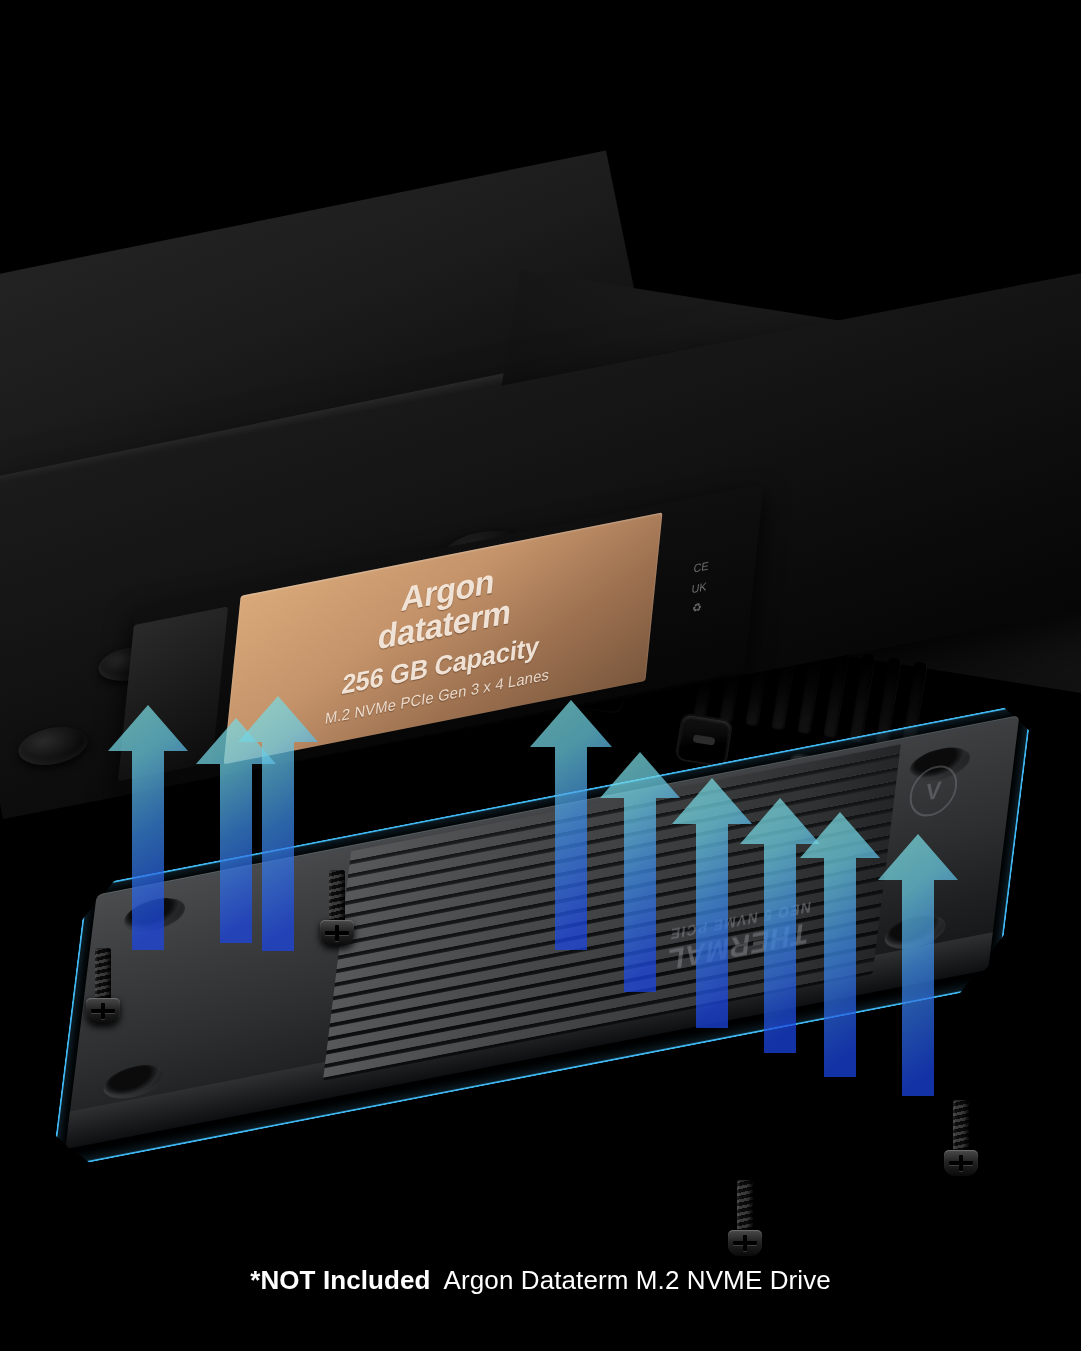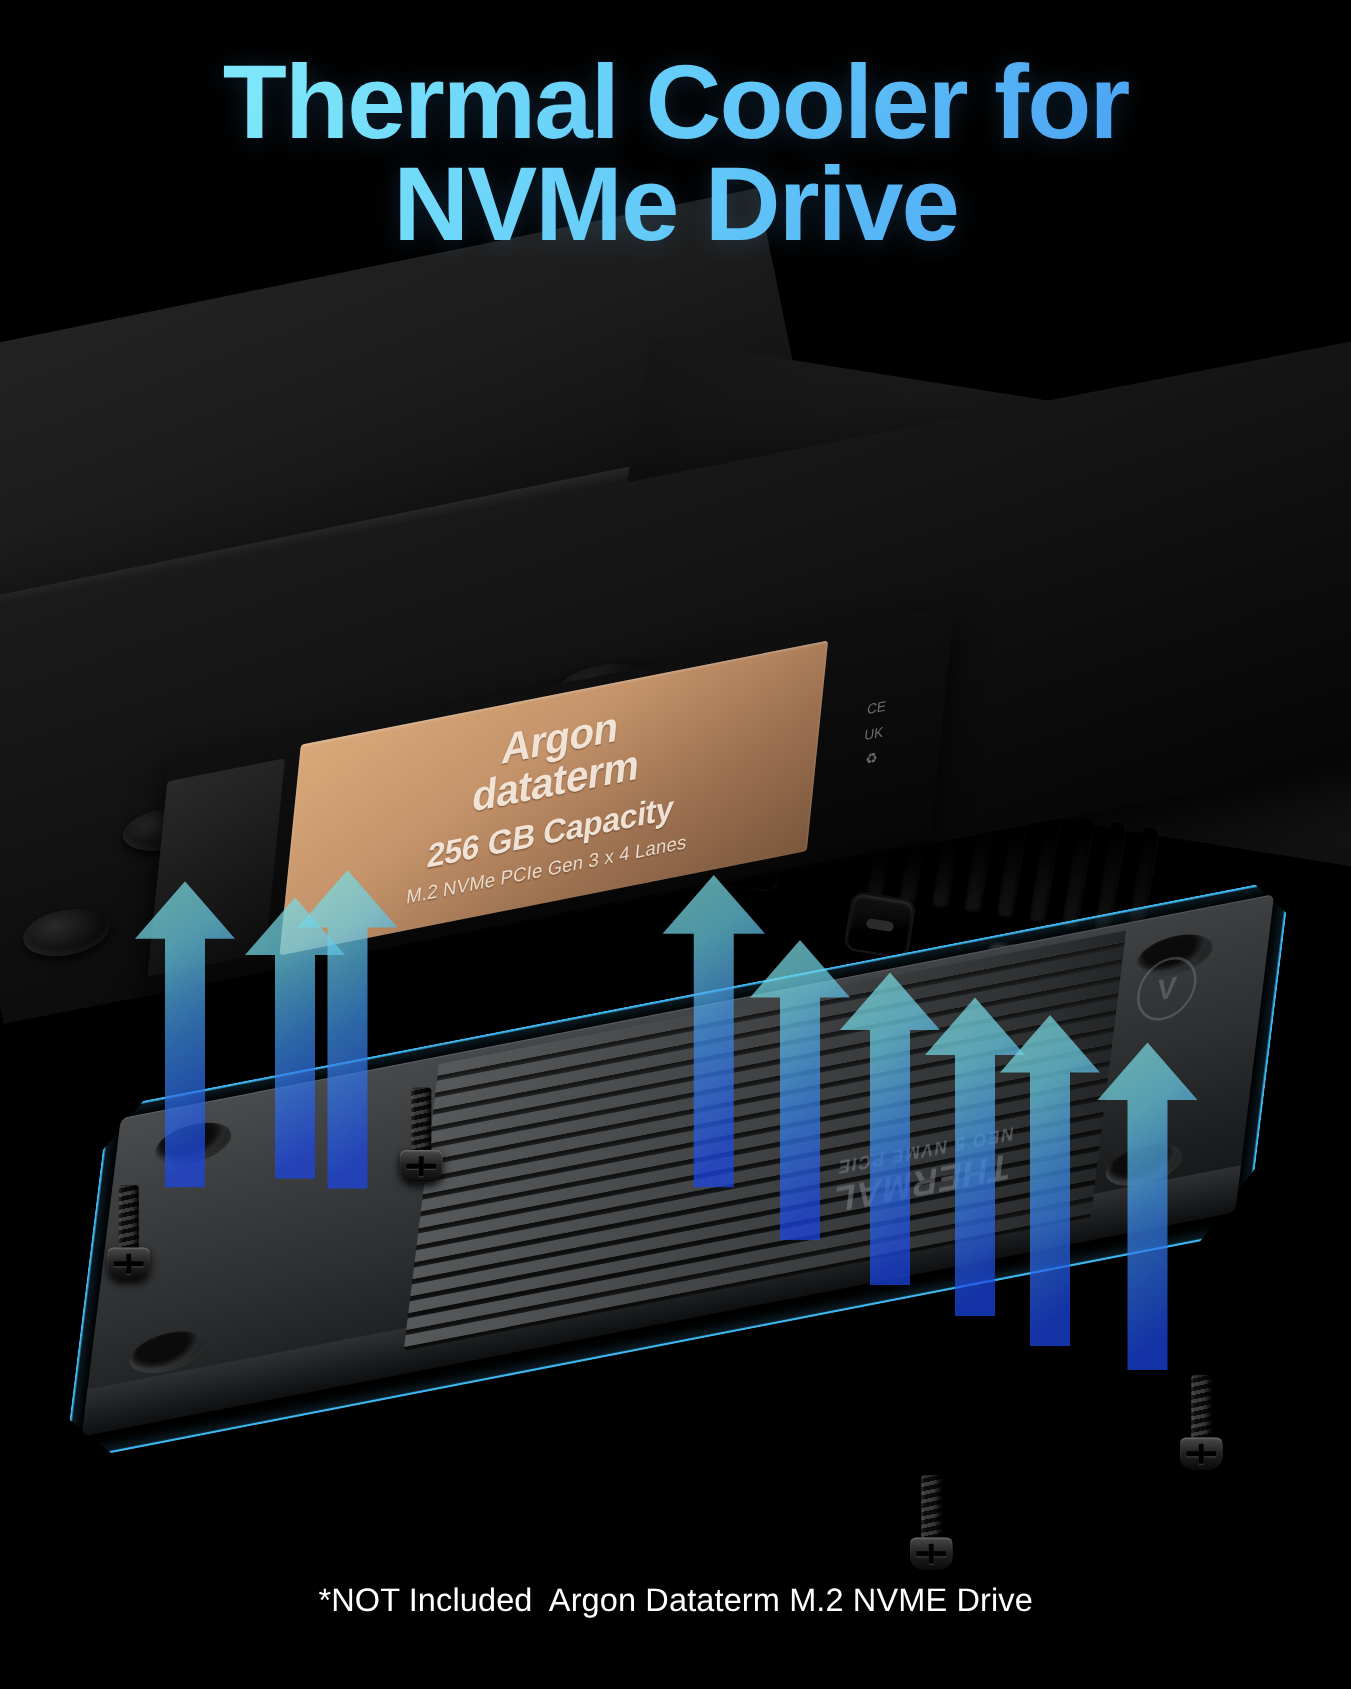--- a/index.html
+++ b/index.html
@@ -21,21 +21,21 @@
   }
   .subtitle{
     position:absolute;left:0;top:255px;width:1081px;text-align:center;
     font-size:27.5px;line-height:1.33;color:#fff;font-weight:400;
     white-space:pre-line;text-shadow:0 1px 4px rgba(0,0,0,.9);
   }
   .footnote{
     position:absolute;left:0;top:1265px;width:1081px;text-align:center;
     font-size:26px;color:#fff;letter-spacing:.1px;
   }
-  .footnote b{font-weight:normal;}
+  .footnote b{font-weight:bold;}
   .footnote .reg{font-weight:400;margin-left:13px;}
 
   
   .scene{position:absolute;left:0;top:300px;width:1081px;height:1000px;}
 
   
   .case-top{
     position:absolute;left:-80px;top:-10px;width:700px;height:300px;
     background:linear-gradient(170deg,#232323 0%,#1c1c1c 38%,#141414 64%,#0b0b0b 100%);
     transform:rotate(-11.5deg);transform-origin:left top;
@@ -383,20 +383,18 @@
     </div>
     <div class="screw" style="left:944px;top:800px;">
       <div class="shaft"></div>
         <div class="head"></div>
         <div class="cross"></div>
         <div class="cross2"></div>
     </div>
 
   </div>
 
-  <div class="headline">Thermal Cooler for
-NVMe Drive</div>
 
   <div class="footnote">
     <b>*NOT Included</b><span class="reg">Argon Dataterm M.2 NVME Drive</span>
   </div>
 
 </div>
 
 </body></html>

